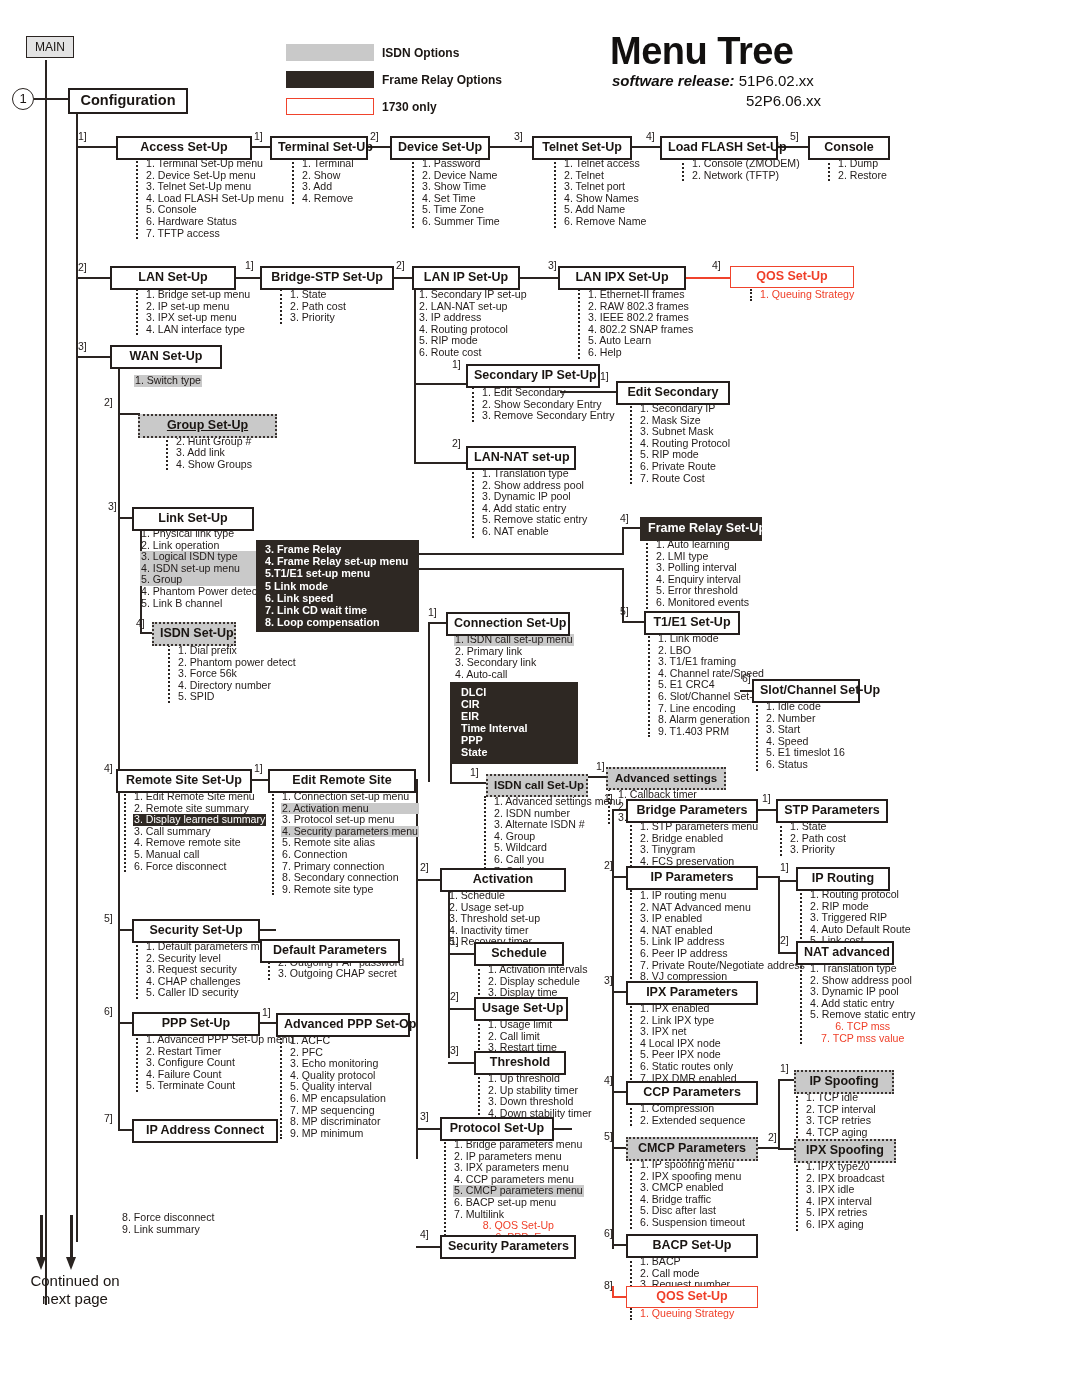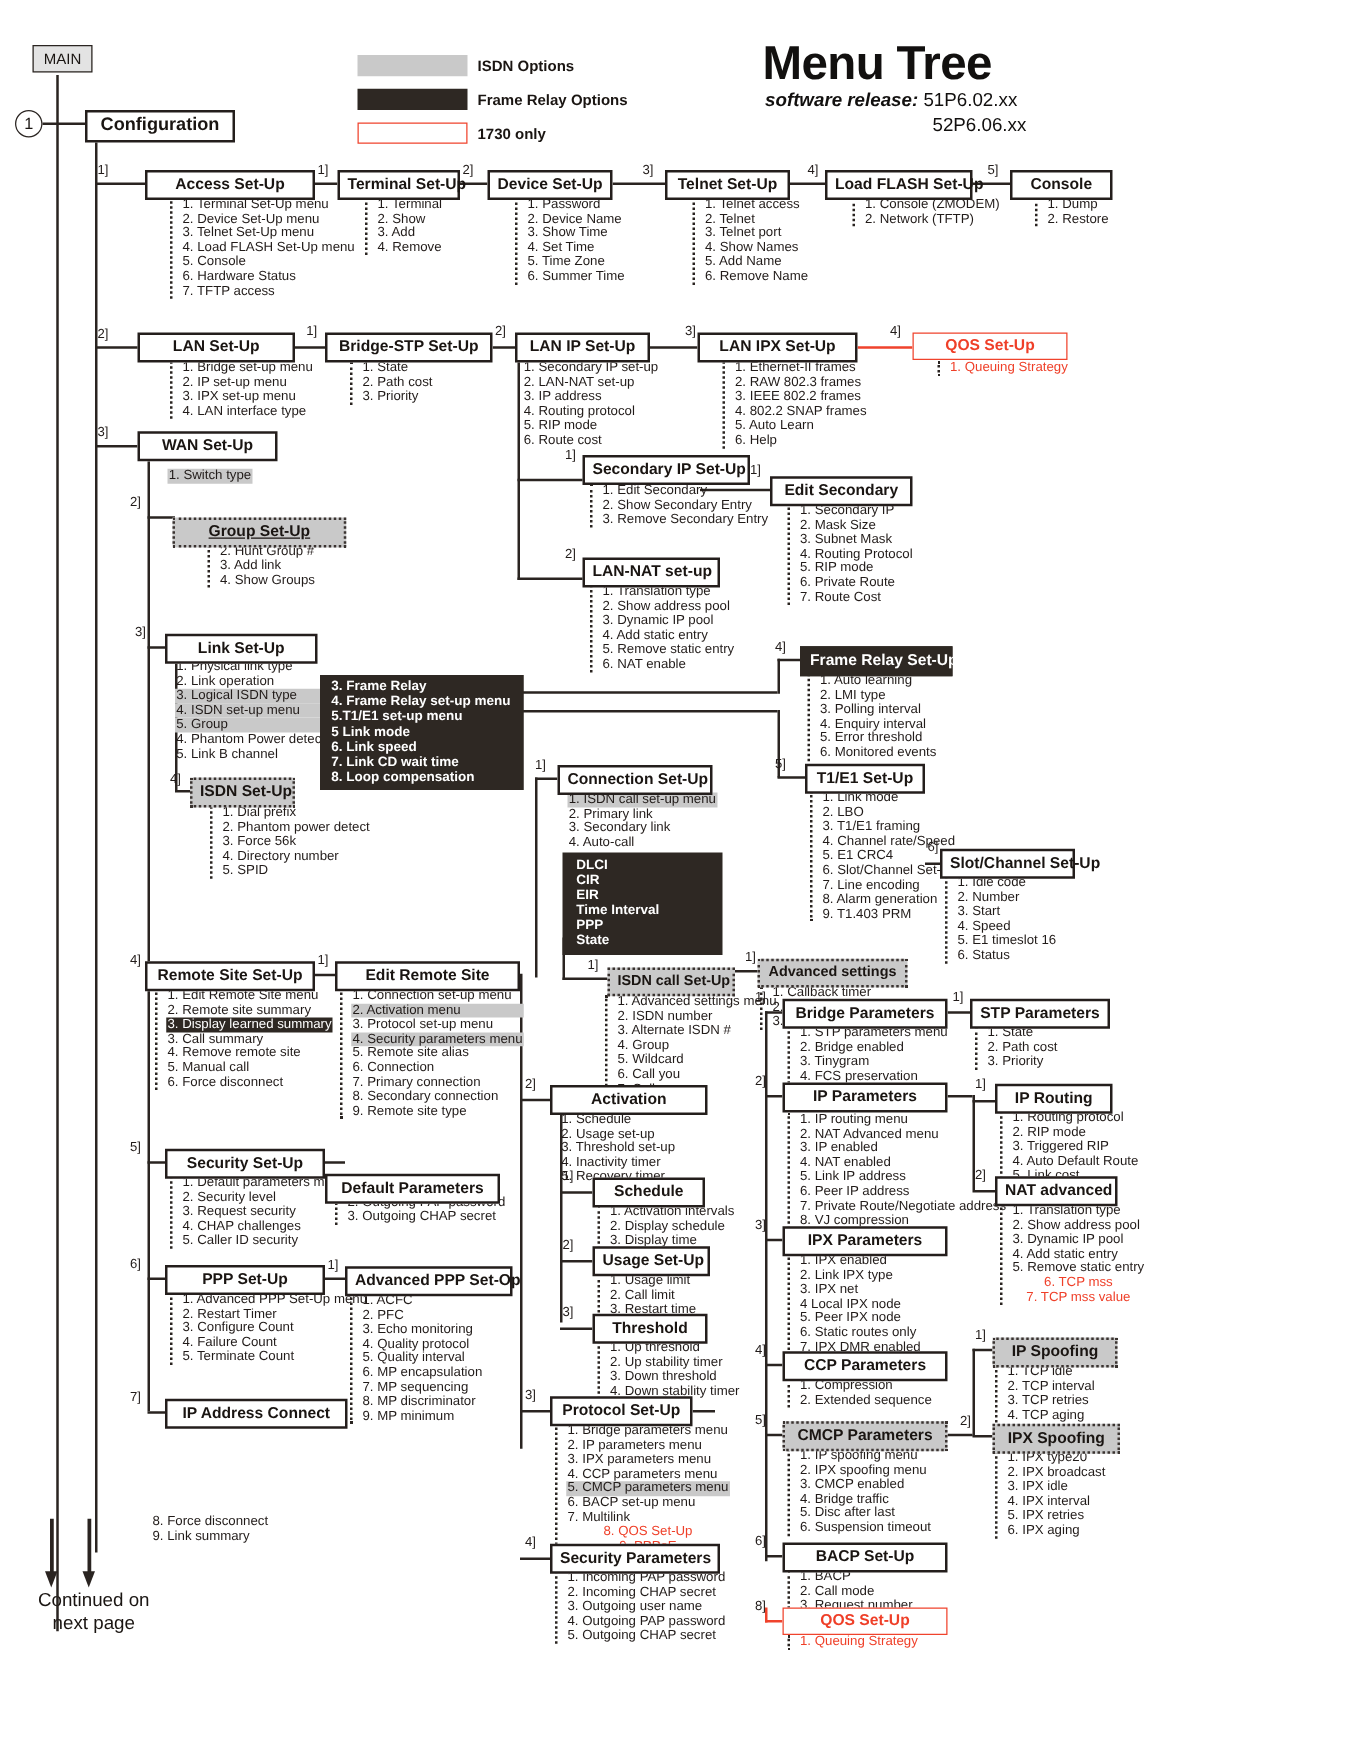--- a/index.html
+++ b/index.html
@@ -506,27 +506,20 @@
     <div>6. BACP set-up menu</div>
     <div>7. Multilink</div>
     <div class="red">8. QOS Set-Up</div>
     <div class="red">9. PPPoE</div>
   </div>
   <div class="ln h" style="left:554px; top:1128px; width:18px;"></div>
 
   <div class="ln h" style="left:416px; top:1246px; width:24px;"></div>
   <div class="tag" style="left:420px; top:1228px;">4]</div>
   <div class="nbox med" style="position:absolute; left:440px; top:1235px; width:136px;">Security Parameters</div>
-  <div class="items" style="left:444px; top:1257px;">
-    <div>1. Incoming PAP password</div>
-    <div>2. Incoming CHAP secret</div>
-    <div>3. Outgoing user name</div>
-    <div>4. Outgoing PAP password</div>
-    <div>5. Outgoing CHAP secret</div>
-  </div>
 
   <div class="ln v" style="left:612px; top:809px; height:440px;"></div>
 
   <div class="ln h" style="left:612px; top:809px; width:14px;"></div>
   <div class="tag" style="left:604px; top:792px;">1]</div>
   <div class="nbox med" style="position:absolute; left:626px; top:799px; width:132px;">Bridge Parameters</div>
   <div class="items" style="left:630px; top:821px;">
     <div>1. STP parameters menu</div>
     <div>2. Bridge enabled</div>
     <div>3. Tinygram</div>

